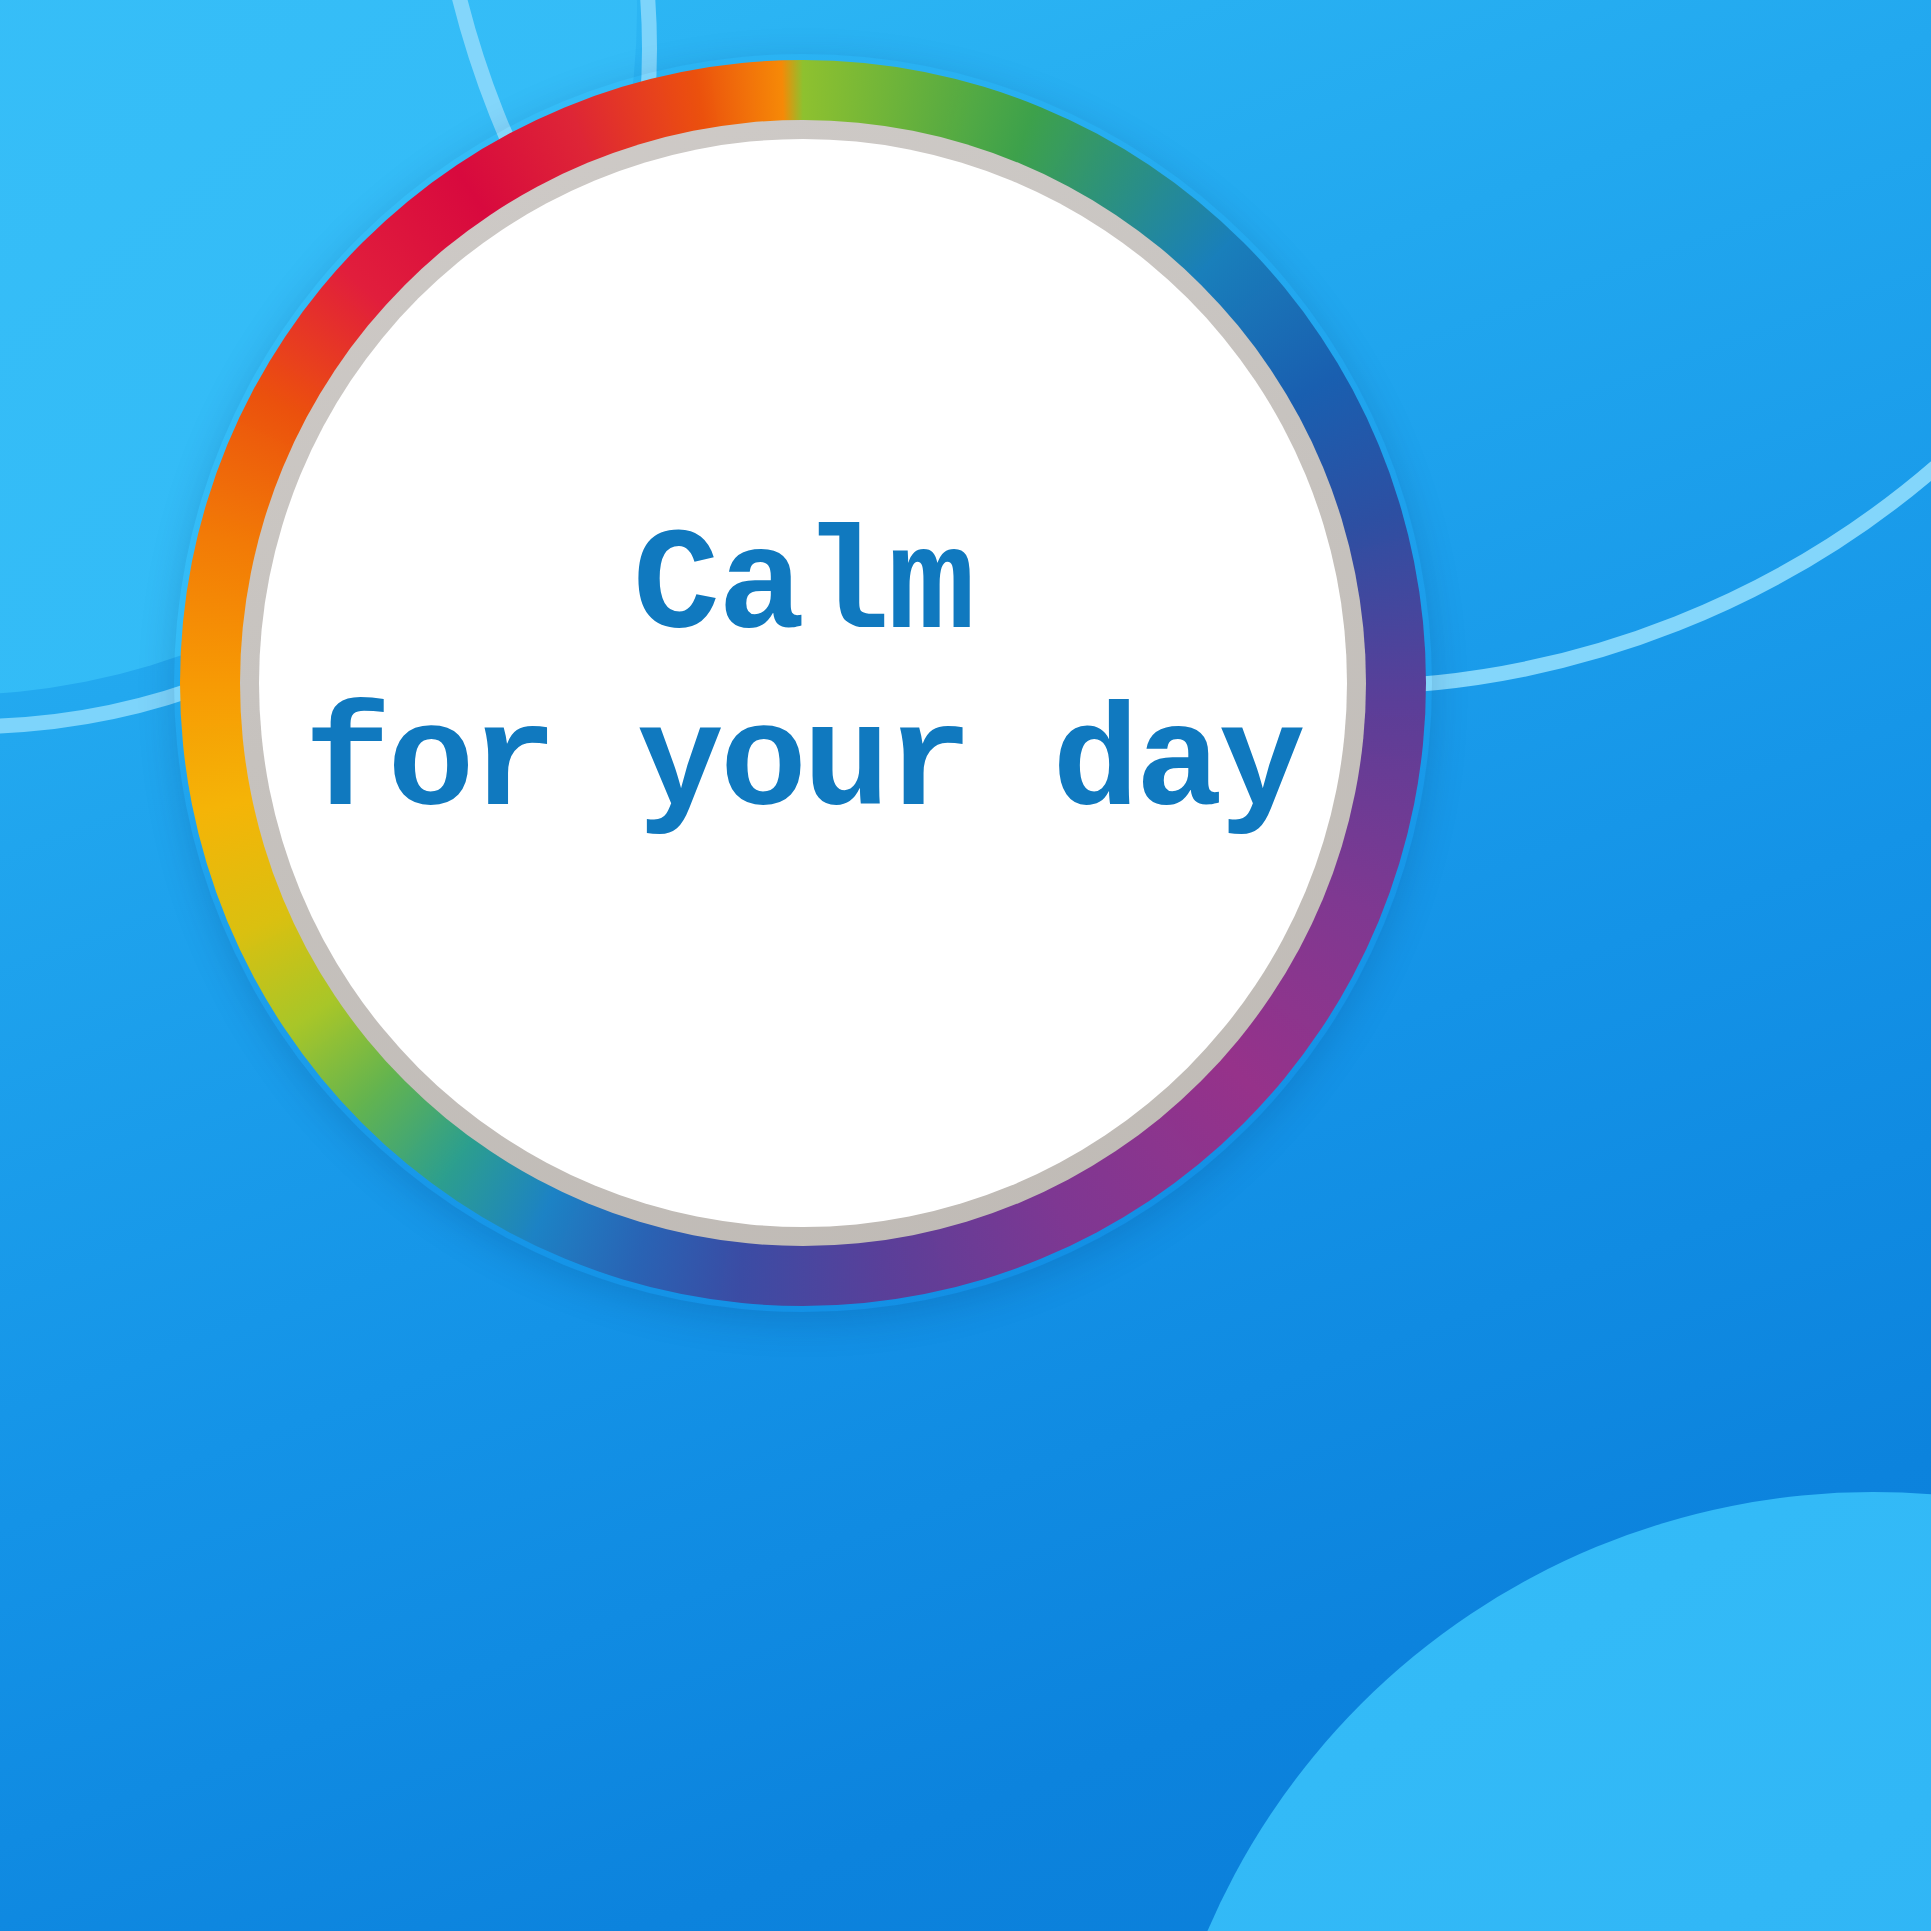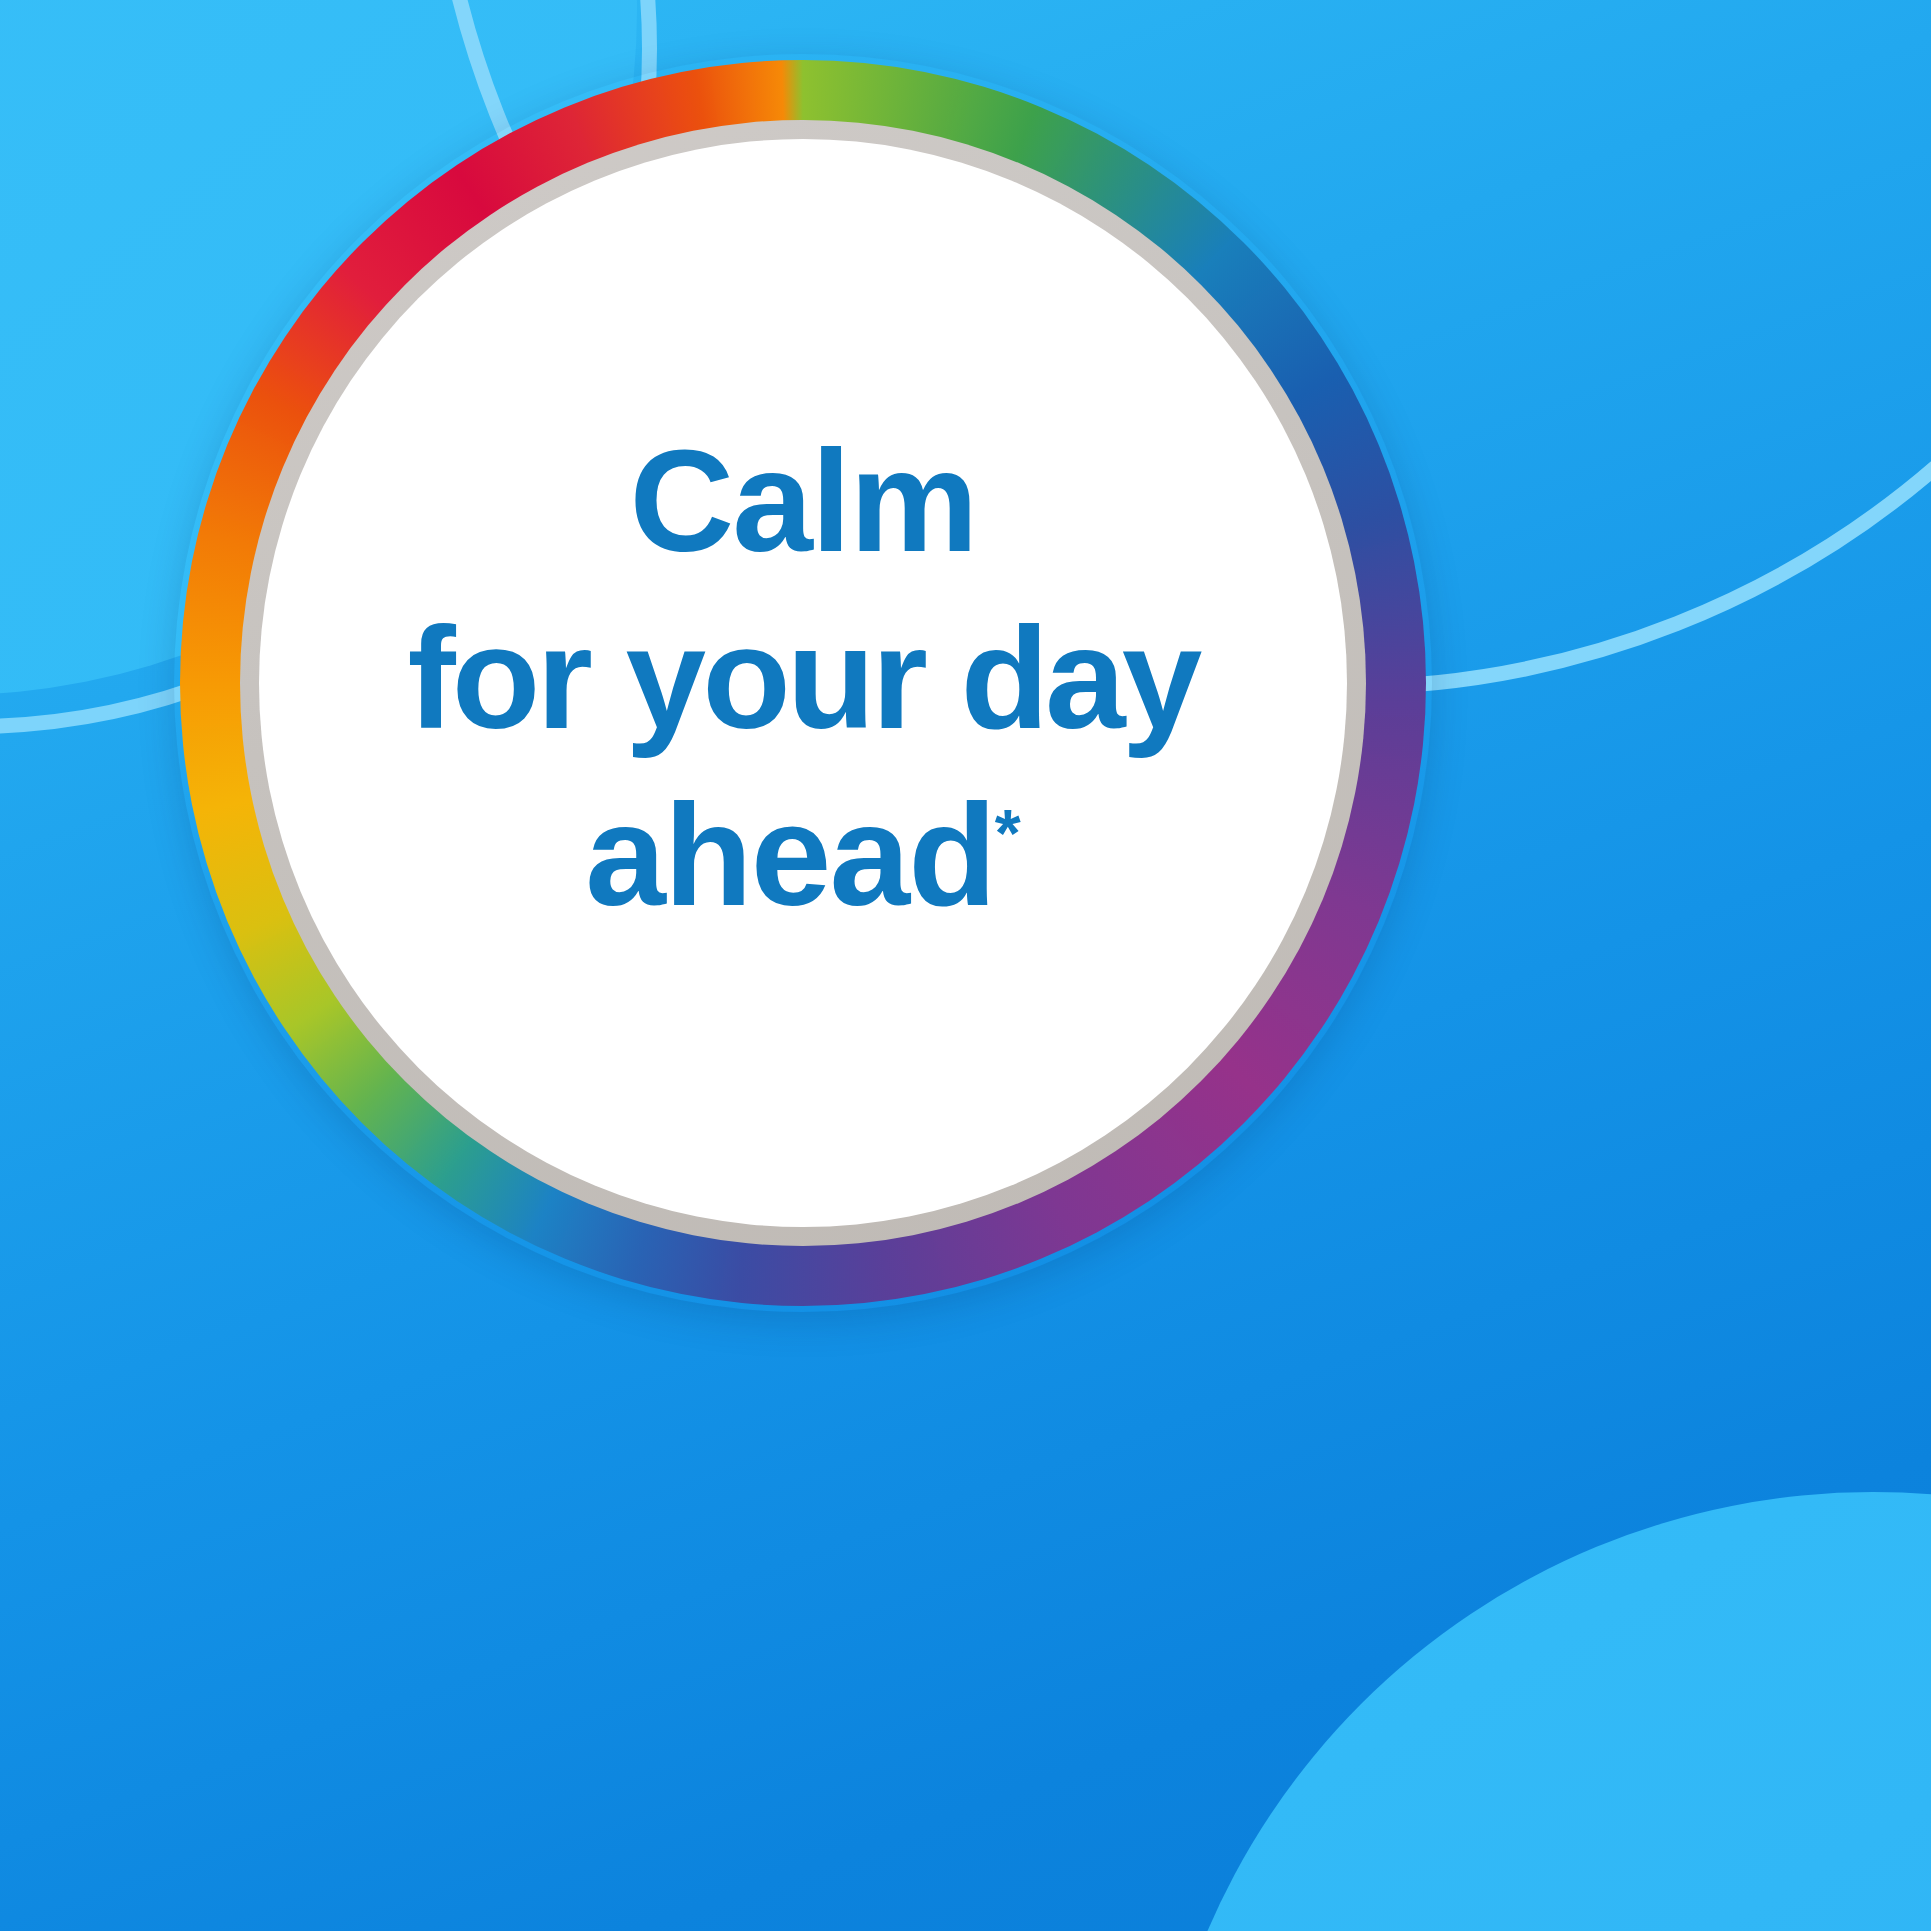--- a/index.html
+++ b/index.html
@@ -166,20 +166,21 @@
     font-size: 145px;
     line-height: 1.22;
     letter-spacing: -1.9px;
     width: 1043px;
     margin-top: -9.7px;
     user-select: none;
   }
   .headline .hl-line {
     display: block;
     white-space: nowrap;
+    font-family: Liberation Mono, monospace;
   }
   .headline .hl-line.l3 { letter-spacing: -3.9px; }
   .asterisk {
     font-size: 0.46em;
     vertical-align: super;
     line-height: 0;
     letter-spacing: 0;
   }
 </style>
 </head>
@@ -195,20 +196,19 @@
 
   <div class="badge">
     <div class="badge-shadow"></div>
     <div class="badge-ring"></div>
     <div class="badge-gray"></div>
     <div class="badge-face">
 
       <div class="headline">
         <span class="hl-line l1">Calm</span>
         <span class="hl-line l3">for your day</span>
-        <span class="hl-line l4"><span>ahead</span><span class="asterisk">*</span></span>
       </div>
 
     </div>
   </div>
 
 </div>
 
 
 </body></html>

